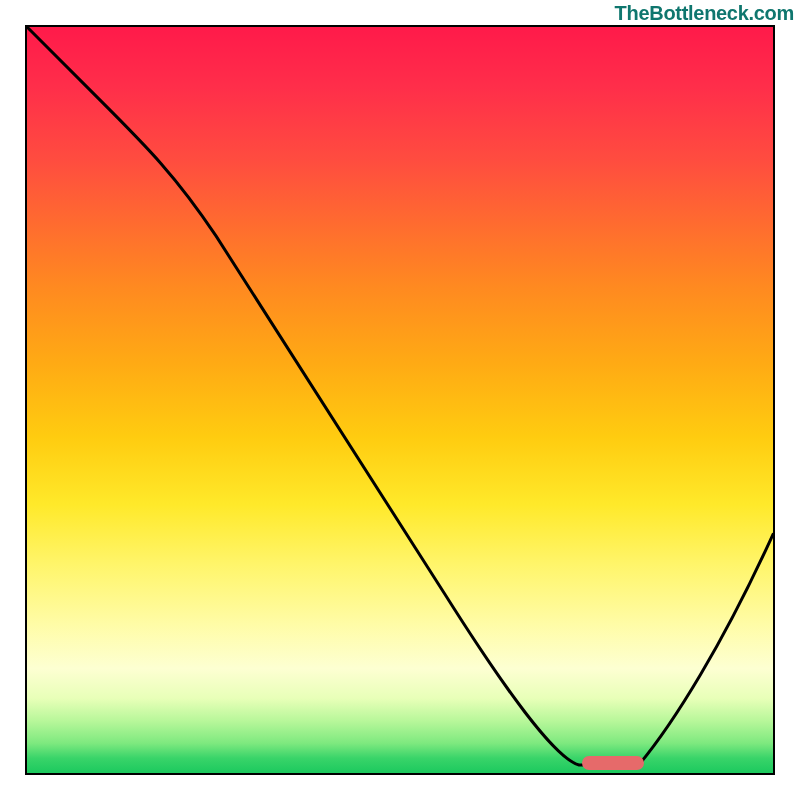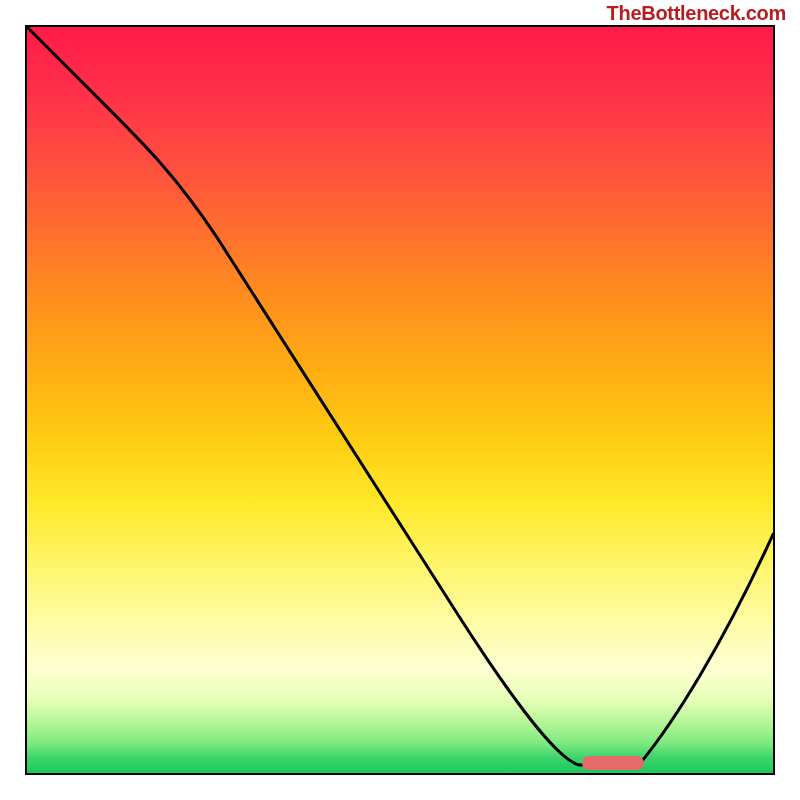--- a/index.html
+++ b/index.html
@@ -7,24 +7,24 @@
     width: 800px;
     height: 800px;
     background: #ffffff;
     font-family: Arial, sans-serif;
     position: relative;
     overflow: hidden;
   }
   .attribution {
     position: absolute;
     top: 2px;
-    right: 14px;
+    right: 6px;
     font-size: 20px;
     font-weight: bold;
-    color: #b91c1c;
+    color: #0f766e;
     letter-spacing: -0.3px;
     z-index: 10;
   }
   .chart-container {
     position: absolute;
     top: 25px;
     left: 25px;
     width: 750px;
     height: 750px;
     border: 2.5px solid #000000;

